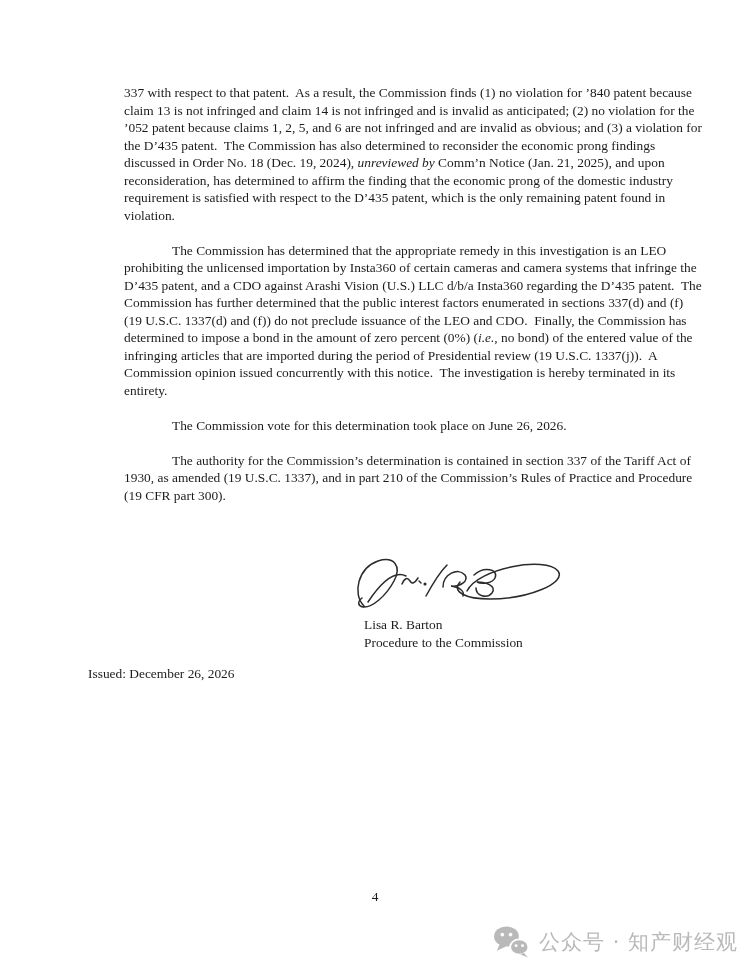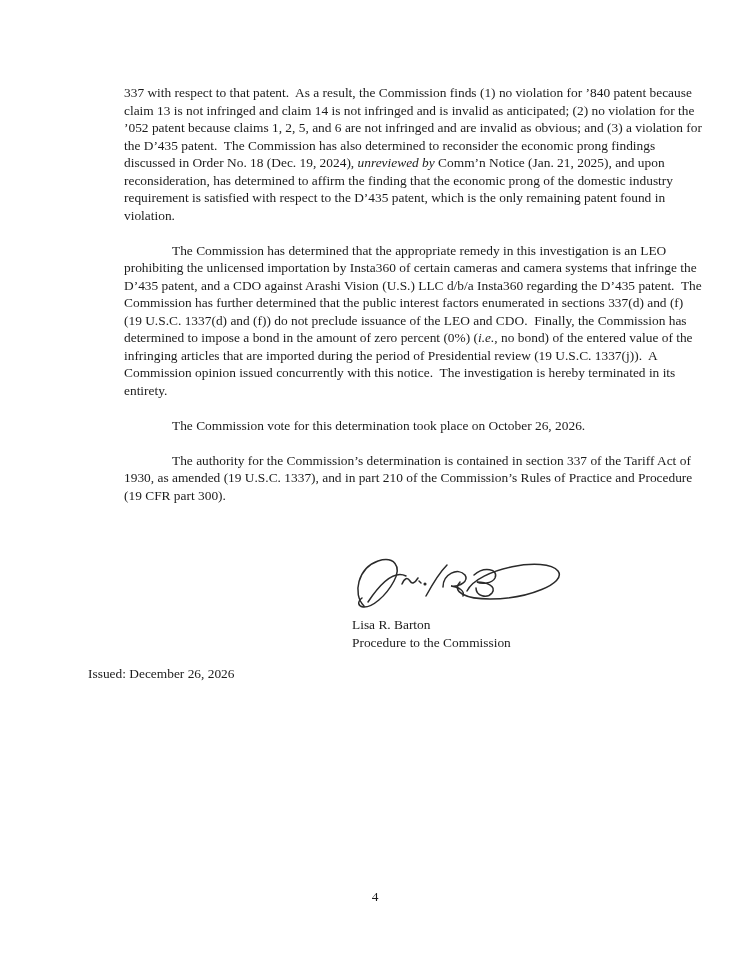--- a/index.html
+++ b/index.html
@@ -45,21 +45,21 @@
     top: 554px;
     width: 240px;
   }
   .signature-svg {
     display: block;
     margin-left: 0px;
   }
   .sig-name, .sig-title {
     font-size: 13.4px;
     line-height: 17.5px;
-    margin-left: 2px;
+    margin-left: 14px;
   }
   .issued {
     position: absolute;
     left: 88px;
     top: 665px;
     font-size: 13.4px;
     line-height: 17.5px;
   }
   .page-number {
     position: absolute;
@@ -86,21 +86,21 @@
   }
 </style>
 </head>
 <body>
 
 <div class="page">
 
   <div class="doc-body">
       <p class="para">337 with respect to that patent.  As a result, the Commission finds (1) no violation for ’840 patent because claim 13 is not infringed and claim 14 is not infringed and is invalid as anticipated; (2) no violation for the ’052 patent because claims 1, 2, 5, and 6 are not infringed and are invalid as obvious; and (3) a violation for the D’435 patent.  The Commission has also determined to reconsider the economic prong findings discussed in Order No. 18 (Dec. 19, 2024), <em>unreviewed by</em> Comm’n Notice (Jan. 21, 2025), and upon reconsideration, has determined to affirm the finding that the economic prong of the domestic industry requirement is satisfied with respect to the D’435 patent, which is the only remaining patent found in violation.</p>
       <p class="para indent">The Commission has determined that the appropriate remedy in this investigation is an LEO prohibiting the unlicensed importation by Insta360 of certain cameras and camera systems that infringe the D’435 patent, and a CDO against Arashi Vision (U.S.) LLC d/b/a Insta360 regarding the D’435 patent.  The Commission has further determined that the public interest factors enumerated in sections 337(d) and (f) (19 U.S.C. 1337(d) and (f)) do not preclude issuance of the LEO and CDO.  Finally, the Commission has determined to impose a bond in the amount of zero percent (0%) (<em>i.e.</em>, no bond) of the entered value of the infringing articles that are imported during the period of Presidential review (19 U.S.C. 1337(j)).  A Commission opinion issued concurrently with this notice.  The investigation is hereby terminated in its entirety.</p>
-      <p class="para indent">The Commission vote for this determination took place on October 26, 2026.</p>
+      <p class="para indent">The Commission vote for this determination took place on June 26, 2026.</p>
       <p class="para indent">The authority for the Commission’s determination is contained in section 337 of the Tariff Act of 1930, as amended (19 U.S.C. 1337), and in part 210 of the Commission’s Rules of Practice and Procedure (19 CFR part 300).</p>
     </div>
 
   <div class="signature-block">
     <svg class="signature-svg" width="215" height="62" viewBox="0 0 215 62" fill="none">
       <g stroke="#2a2a2a" stroke-width="1.5" stroke-linecap="round" fill="none">
         <path d="M14 52 C 2 40, 8 14, 28 7 C 44 2, 52 12, 44 27 C 36 42, 22 54, 13 53 C 8 52, 7 48, 12 44"></path>
         <path d="M18 48 C 30 30, 44 16, 56 22"></path>
         <path d="M52 30 q 4 -9 8 -3 q 3 5 8 -3"></path>
         <path d="M69 27 l 2 2"></path>
@@ -112,14 +112,31 @@
       </g>
     </svg>
     <div class="sig-name">Lisa R. Barton</div>
     <div class="sig-title">Procedure to the Commission</div>
   </div>
 
   <div class="issued">Issued: December 26, 2026</div>
 
   <div class="page-number">4</div>
 
+  <div class="watermark">
+    <svg class="wechat-icon-svg" width="37" height="33" viewBox="0 0 40 36">
+      <g fill="#b9b9b9">
+        <ellipse cx="14.5" cy="12.5" rx="13.5" ry="11"></ellipse>
+        <path d="M7.5 20 L 4 28 L 14 23.5 Z"></path>
+      </g>
+      <circle cx="10" cy="10.5" r="2" fill="#ffffff"></circle>
+      <circle cx="19" cy="10.5" r="2" fill="#ffffff"></circle>
+      <g>
+        <ellipse cx="28.5" cy="24" rx="10" ry="8.3" fill="#b9b9b9" stroke="#ffffff" stroke-width="2"></ellipse>
+        <path d="M33.5 30.5 L 38 35.5 L 29.5 32 Z" fill="#b9b9b9"></path>
+      </g>
+      <circle cx="25" cy="22.5" r="1.6" fill="#ffffff"></circle>
+      <circle cx="32" cy="22.5" r="1.6" fill="#ffffff"></circle>
+    </svg>
+    <span>公众号 · 知产财经观</span>
+  </div>
 
 </div>
 
 </body></html>

